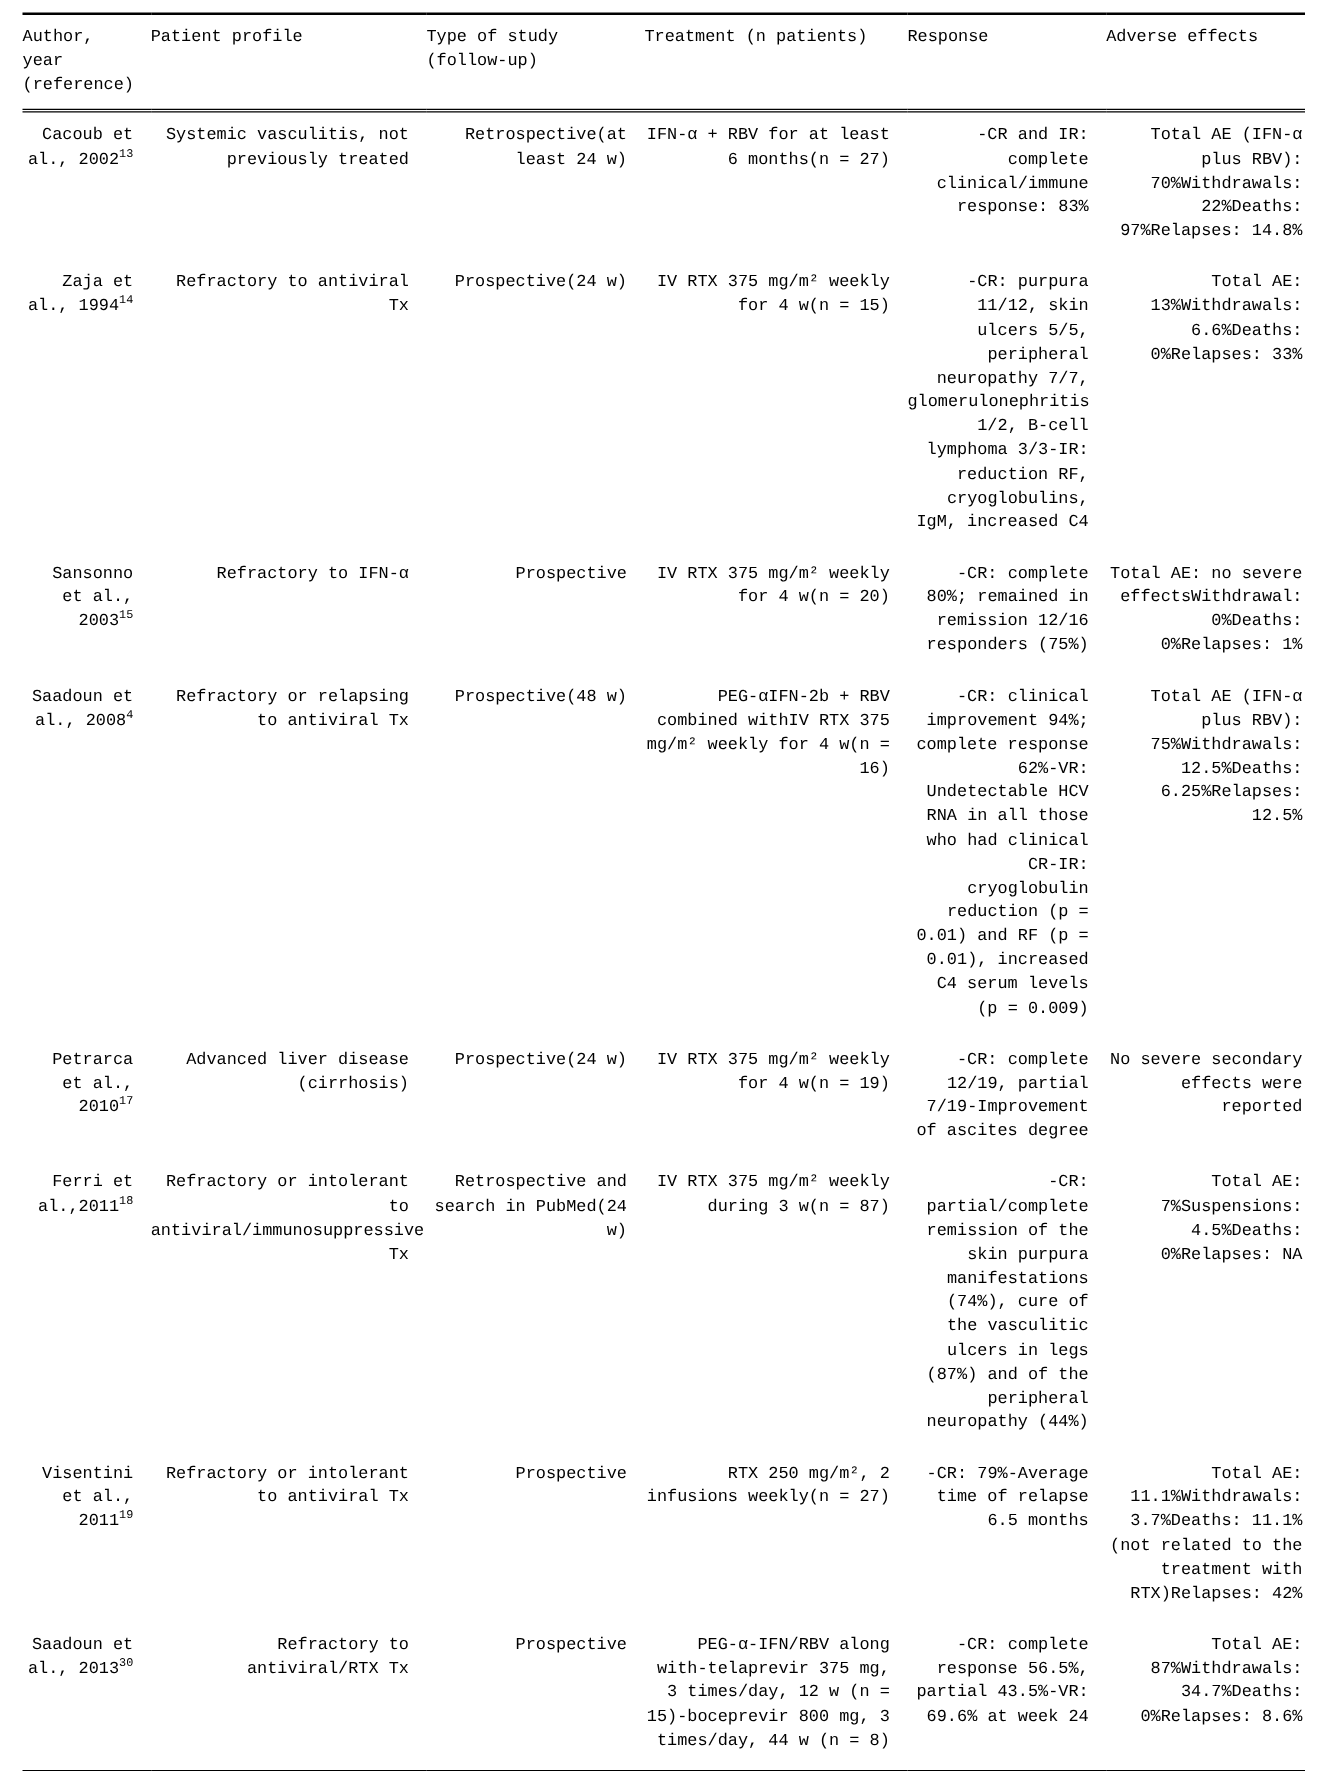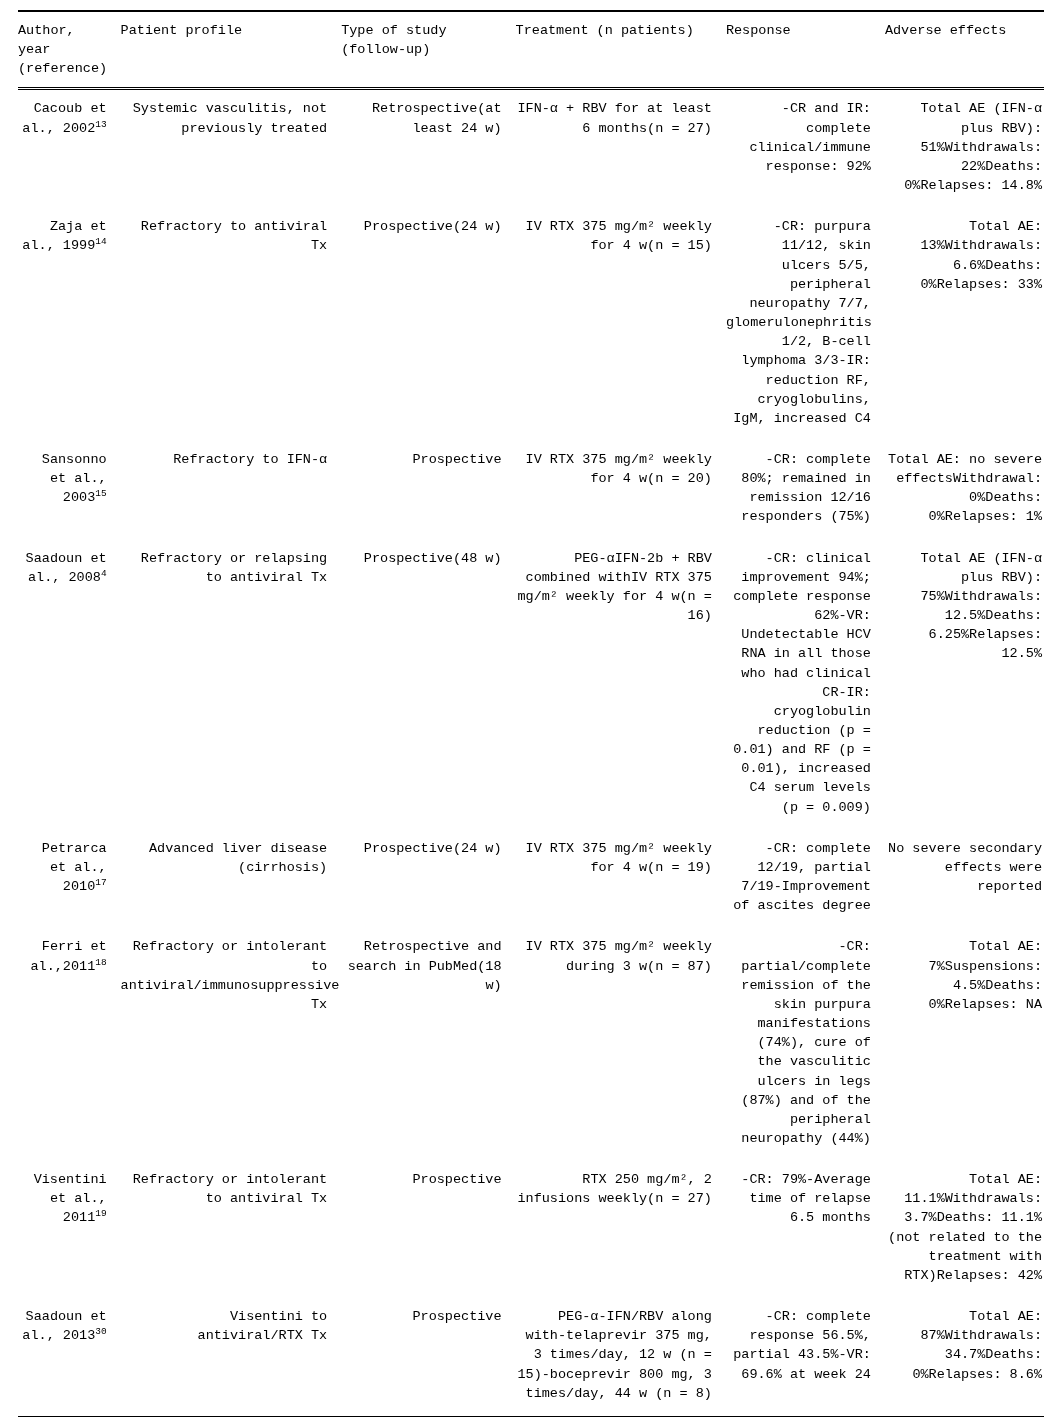--- a/index.html
+++ b/index.html
@@ -71,25 +71,25 @@
         <th>Response</th>
         <th>Adverse effects</th>
       </tr>
     </thead>
     <tbody>
       <tr>
         <td><span>Cacoub et al., 2002</span><sup class="ref">13</sup></td>
         <td>Systemic vasculitis, not previously treated</td>
         <td>Retrospective(at least 24 w)</td>
         <td>IFN-α + RBV for at least 6 months(n = 27)</td>
-        <td>-CR and IR: complete clinical/immune response: 92%</td>
-        <td>Total AE (IFN-α plus RBV): 51%Withdrawals: 22%Deaths: 0%Relapses: 14.8%</td>
+        <td>-CR and IR: complete clinical/immune response: 83%</td>
+        <td>Total AE (IFN-α plus RBV): 70%Withdrawals: 22%Deaths: 97%Relapses: 14.8%</td>
       </tr>
       <tr>
-        <td><span>Zaja et al., 1999</span><sup class="ref">14</sup></td>
+        <td><span>Zaja et al., 1994</span><sup class="ref">14</sup></td>
         <td>Refractory to antiviral Tx</td>
         <td>Prospective(24 w)</td>
         <td>IV RTX 375 mg/m² weekly for 4 w(n = 15)</td>
         <td>-CR: purpura 11/12, skin ulcers 5/5, peripheral neuropathy 7/7, glomerulonephritis 1/2, B-cell lymphoma 3/3-IR: reduction RF, cryoglobulins, IgM, increased C4</td>
         <td>Total AE: 13%Withdrawals: 6.6%Deaths: 0%Relapses: 33%</td>
       </tr>
       <tr>
         <td><span>Sansonno et al., 2003</span><sup class="ref">15</sup></td>
         <td>Refractory to IFN-α</td>
         <td>Prospective</td>
@@ -109,36 +109,36 @@
         <td><span>Petrarca et al., 2010</span><sup class="ref">17</sup></td>
         <td>Advanced liver disease (cirrhosis)</td>
         <td>Prospective(24 w)</td>
         <td>IV RTX 375 mg/m² weekly for 4 w(n = 19)</td>
         <td>-CR: complete 12/19, partial 7/19-Improvement of ascites degree</td>
         <td>No severe secondary effects were reported</td>
       </tr>
       <tr>
         <td><span>Ferri et al.,2011</span><sup class="ref">18</sup></td>
         <td>Refractory or intolerant to antiviral/immunosuppressive Tx</td>
-        <td>Retrospective and search in PubMed(18 w)</td>
+        <td>Retrospective and search in PubMed(24 w)</td>
         <td>IV RTX 375 mg/m² weekly during 3 w(n = 87)</td>
         <td>-CR: partial/complete remission of the skin purpura manifestations (74%), cure of the vasculitic ulcers in legs (87%) and of the peripheral neuropathy (44%)</td>
         <td>Total AE: 7%Suspensions: 4.5%Deaths: 0%Relapses: NA</td>
       </tr>
       <tr>
         <td><span>Visentini et al., 2011</span><sup class="ref">19</sup></td>
         <td>Refractory or intolerant to antiviral Tx</td>
         <td>Prospective</td>
         <td>RTX 250 mg/m², 2 infusions weekly(n = 27)</td>
         <td>-CR: 79%-Average time of relapse 6.5 months</td>
         <td>Total AE: 11.1%Withdrawals: 3.7%Deaths: 11.1% (not related to the treatment with RTX)Relapses: 42%</td>
       </tr>
       <tr>
         <td><span>Saadoun et al., 2013</span><sup class="ref">30</sup></td>
-        <td>Visentini to antiviral/RTX Tx</td>
+        <td>Refractory to antiviral/RTX Tx</td>
         <td>Prospective</td>
         <td>PEG-α-IFN/RBV along with-telaprevir 375 mg, 3 times/day, 12 w (n = 15)-boceprevir 800 mg, 3 times/day, 44 w (n = 8)</td>
         <td>-CR: complete response 56.5%, partial 43.5%-VR: 69.6% at week 24</td>
         <td>Total AE: 87%Withdrawals: 34.7%Deaths: 0%Relapses: 8.6%</td>
       </tr>
     </tbody>
   </table>
 </div>
 
 </body></html>

